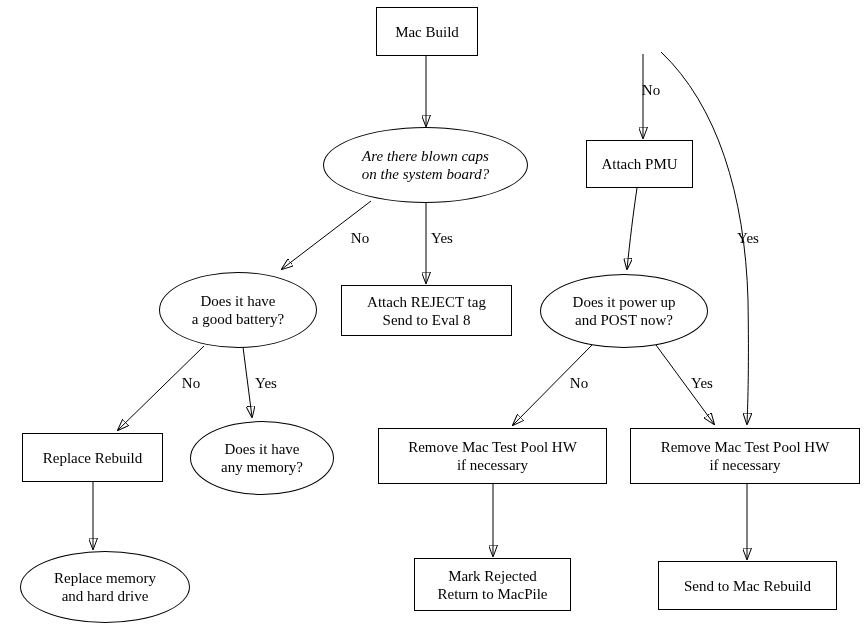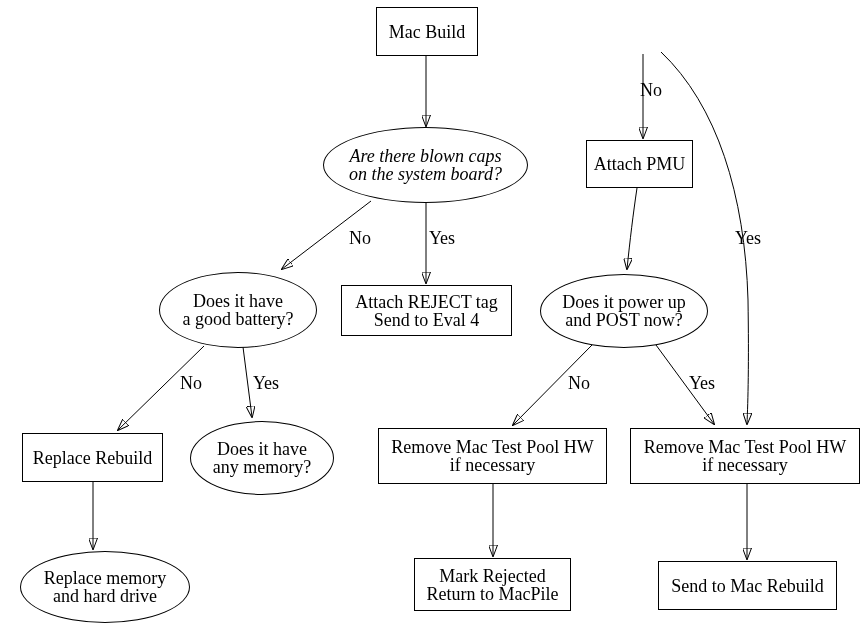--- a/index.html
+++ b/index.html
@@ -22,40 +22,40 @@
     top: 0;
     width: 868px;
     height: 631px;
   }
   .node {
     position: absolute;
     display: flex;
     align-items: center;
     justify-content: center;
     text-align: center;
-    font-size: 18px;
+    font-size: 15px;
     line-height: 18px;
     background: #ffffff;
     box-sizing: border-box;
     border: 1px solid #000000;
   }
   .node.box {
     border-radius: 0;
   }
   .node.ellipse {
     border-radius: 50%;
   }
   .node .label {
     white-space: pre-line;
     padding: 0 4px;
   }
   .edge-label {
     position: absolute;
     transform: translate(-50%, -50%);
-    font-size: 18px;
+    font-size: 15px;
     line-height: 16px;
     white-space: nowrap;
   }
   svg path, svg line {
     stroke: #000000;
     stroke-width: 1;
     fill: none;
   }
 </style>
 </head>
@@ -99,21 +99,21 @@
     <span class="label">Attach PMU</span>
   </div>
 
   <div class="node ellipse" style="left:159px; top:272px; width:158px; height:76px;">
     <span class="label">Does it have
 a good battery?</span>
   </div>
 
   <div class="node box" style="left:341px; top:285px; width:171px; height:51px;">
     <span class="label">Attach REJECT tag
-Send to Eval 4</span>
+Send to Eval 8</span>
   </div>
 
   <div class="node ellipse" style="left:540px; top:274px; width:168px; height:74px;">
     <span class="label">Does it power up
 and POST now?</span>
   </div>
 
   <div class="node box" style="left:22px; top:433px; width:141px; height:49px;">
     <span class="label">Replace Rebuild</span>
   </div>

